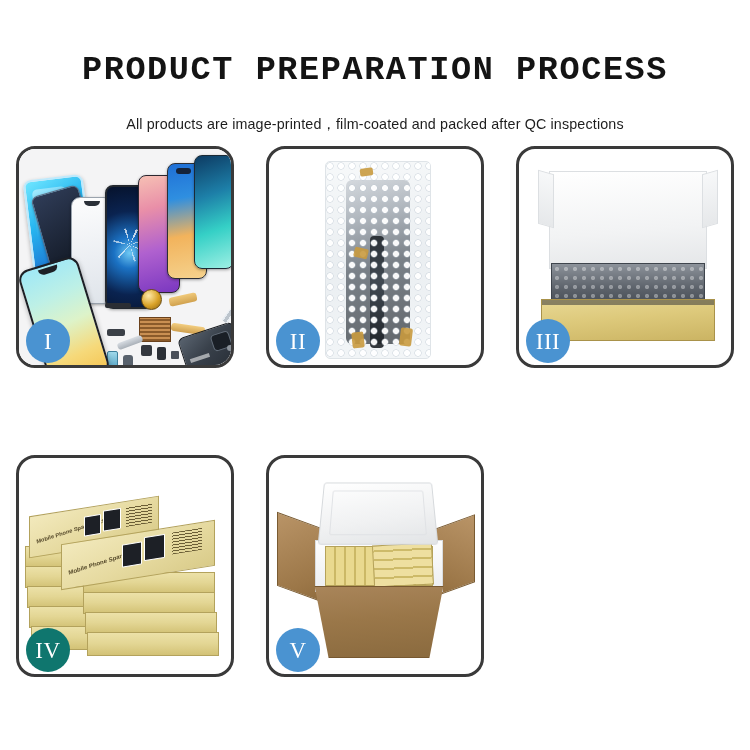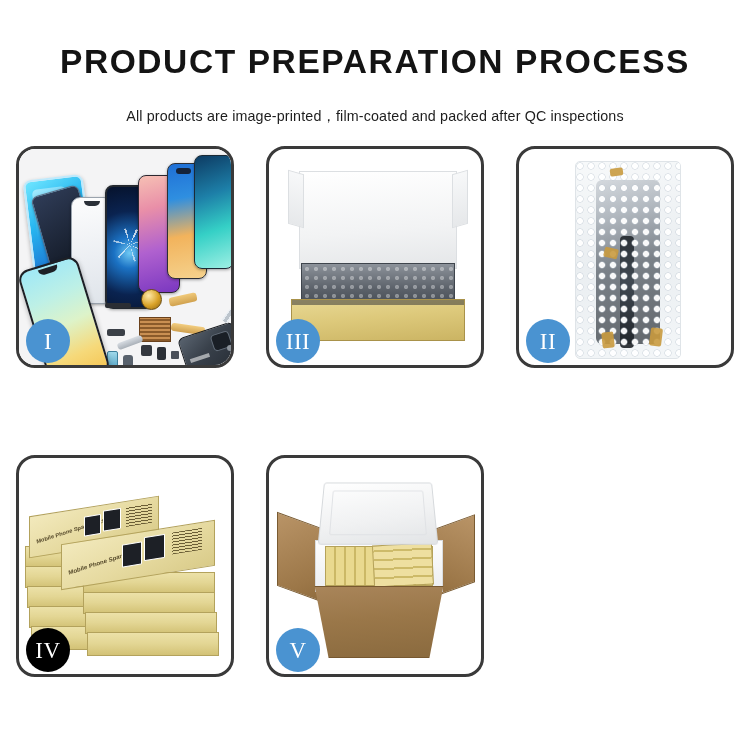--- a/index.html
+++ b/index.html
@@ -17,28 +17,28 @@
 
   
   .header {
     position: absolute;
     top: 0;
     left: 0;
     width: 750px;
     text-align: center;
   }
   .title {
-    margin: 0;
+    margin: 8px;
     padding-top: 44px;
     font-size: 33.5px;
     font-weight: 700;
     letter-spacing: 1.6px;
     color: #141414;
     line-height: 1.1;
-    font-family: Liberation Sans, sans-serif;
+    font-family: Liberation Mono, monospace;
   }
   .subtitle {
     margin: 13px;
     padding-top: 13px;
     font-size: 14.3px;
     font-weight: 400;
     color: #1d1d1d;
     letter-spacing: 0.15px;
     font-family: "Liberation Sans", sans-serif;
   }
@@ -462,43 +462,43 @@
         <div class="pt tweezer"></div>
         <div class="pt screw-a"></div>
 
       </div>
     </div>
     <div class="badge" style="background: rgb(74, 147, 209);">I</div>
   </div>
 
   <div class="panel">
     <div class="panel-clip">
-      <div class="box3-lid"></div>
-      <div class="box3-foam"></div>
-      <div class="box3-base"></div>
-    </div>
-    <div class="badge" style="background: rgb(74, 147, 209);">III</div>
-  </div>
-
-  <div class="panel">
-    <div class="panel-clip">
       <div class="bubble-pack">
         <div class="inner-part"></div>
         <div class="inner-cable"></div>
         <div class="tape tape-1"></div>
         <div class="tape tape-2"></div>
         <div class="tape tape-3"></div>
         <div class="tape tape-4"></div>
       </div>
     </div>
     <div class="badge" style="background: rgb(74, 147, 209);">II</div>
   </div>
 
   <div class="panel">
     <div class="panel-clip">
+      <div class="box3-lid"></div>
+      <div class="box3-foam"></div>
+      <div class="box3-base"></div>
+    </div>
+    <div class="badge" style="background: rgb(74, 147, 209);">III</div>
+  </div>
+
+  <div class="panel">
+    <div class="panel-clip">
       <div class="stack">
 
         <div class="kbox" style="left:2px;  top:70px;  width:112px; height:20px;"></div>
         <div class="kbox" style="left:2px;  top:90px;  width:112px; height:20px;"></div>
         <div class="kbox" style="left:4px;  top:110px; width:112px; height:20px;"></div>
         <div class="kbox" style="left:6px;  top:130px; width:112px; height:20px;"></div>
         <div class="kbox" style="left:8px;  top:150px; width:112px; height:22px;"></div>
 
         <div class="kbox" style="left:60px; top:96px;  width:130px; height:20px;"></div>
         <div class="kbox" style="left:60px; top:116px; width:130px; height:20px;"></div>
@@ -513,21 +513,21 @@
         </div>
 
         <div class="ktop" style="left:38px; top:56px; width:152px; height:44px; transform: skewY(-9deg);">
           <div class="klabel" style="left:6px; top:20px; font-size:6px; transform:rotate(-9deg);">Mobile Phone Spare Parts</div>
           <div class="kwin" style="left:60px; top:9px; width:18px; height:21px;"></div>
           <div class="kwin" style="left:82px; top:5px; width:19px; height:22px;"></div>
           <div class="klines" style="left:110px; top:5px; width:30px; height:22px;"></div>
         </div>
       </div>
     </div>
-    <div class="badge" style="background: #000000;">IV</div>
+    <div class="badge" style="background: #0f766e;">IV</div>
   </div>
 
   <div class="panel">
     <div class="panel-clip">
       <div class="v-flapL"></div>
       <div class="v-flapR"></div>
       <div class="v-foambody"></div>
       <div class="v-contents"></div>
       <div class="v-contents2"></div>
       <div class="v-foamlid"></div>

